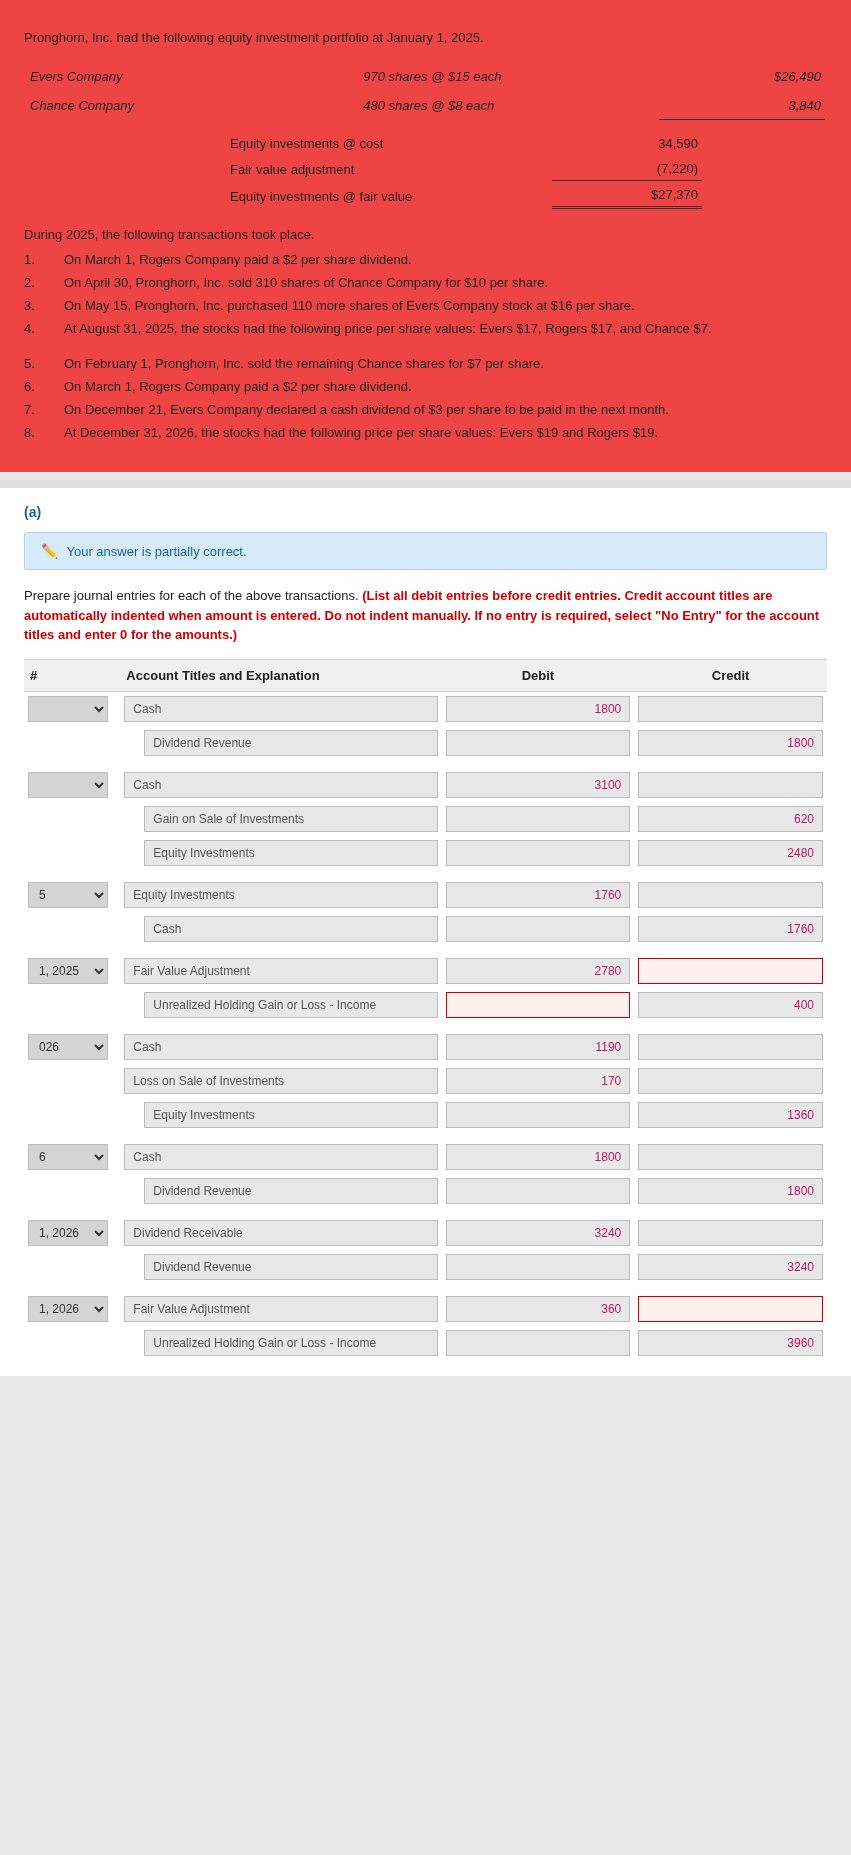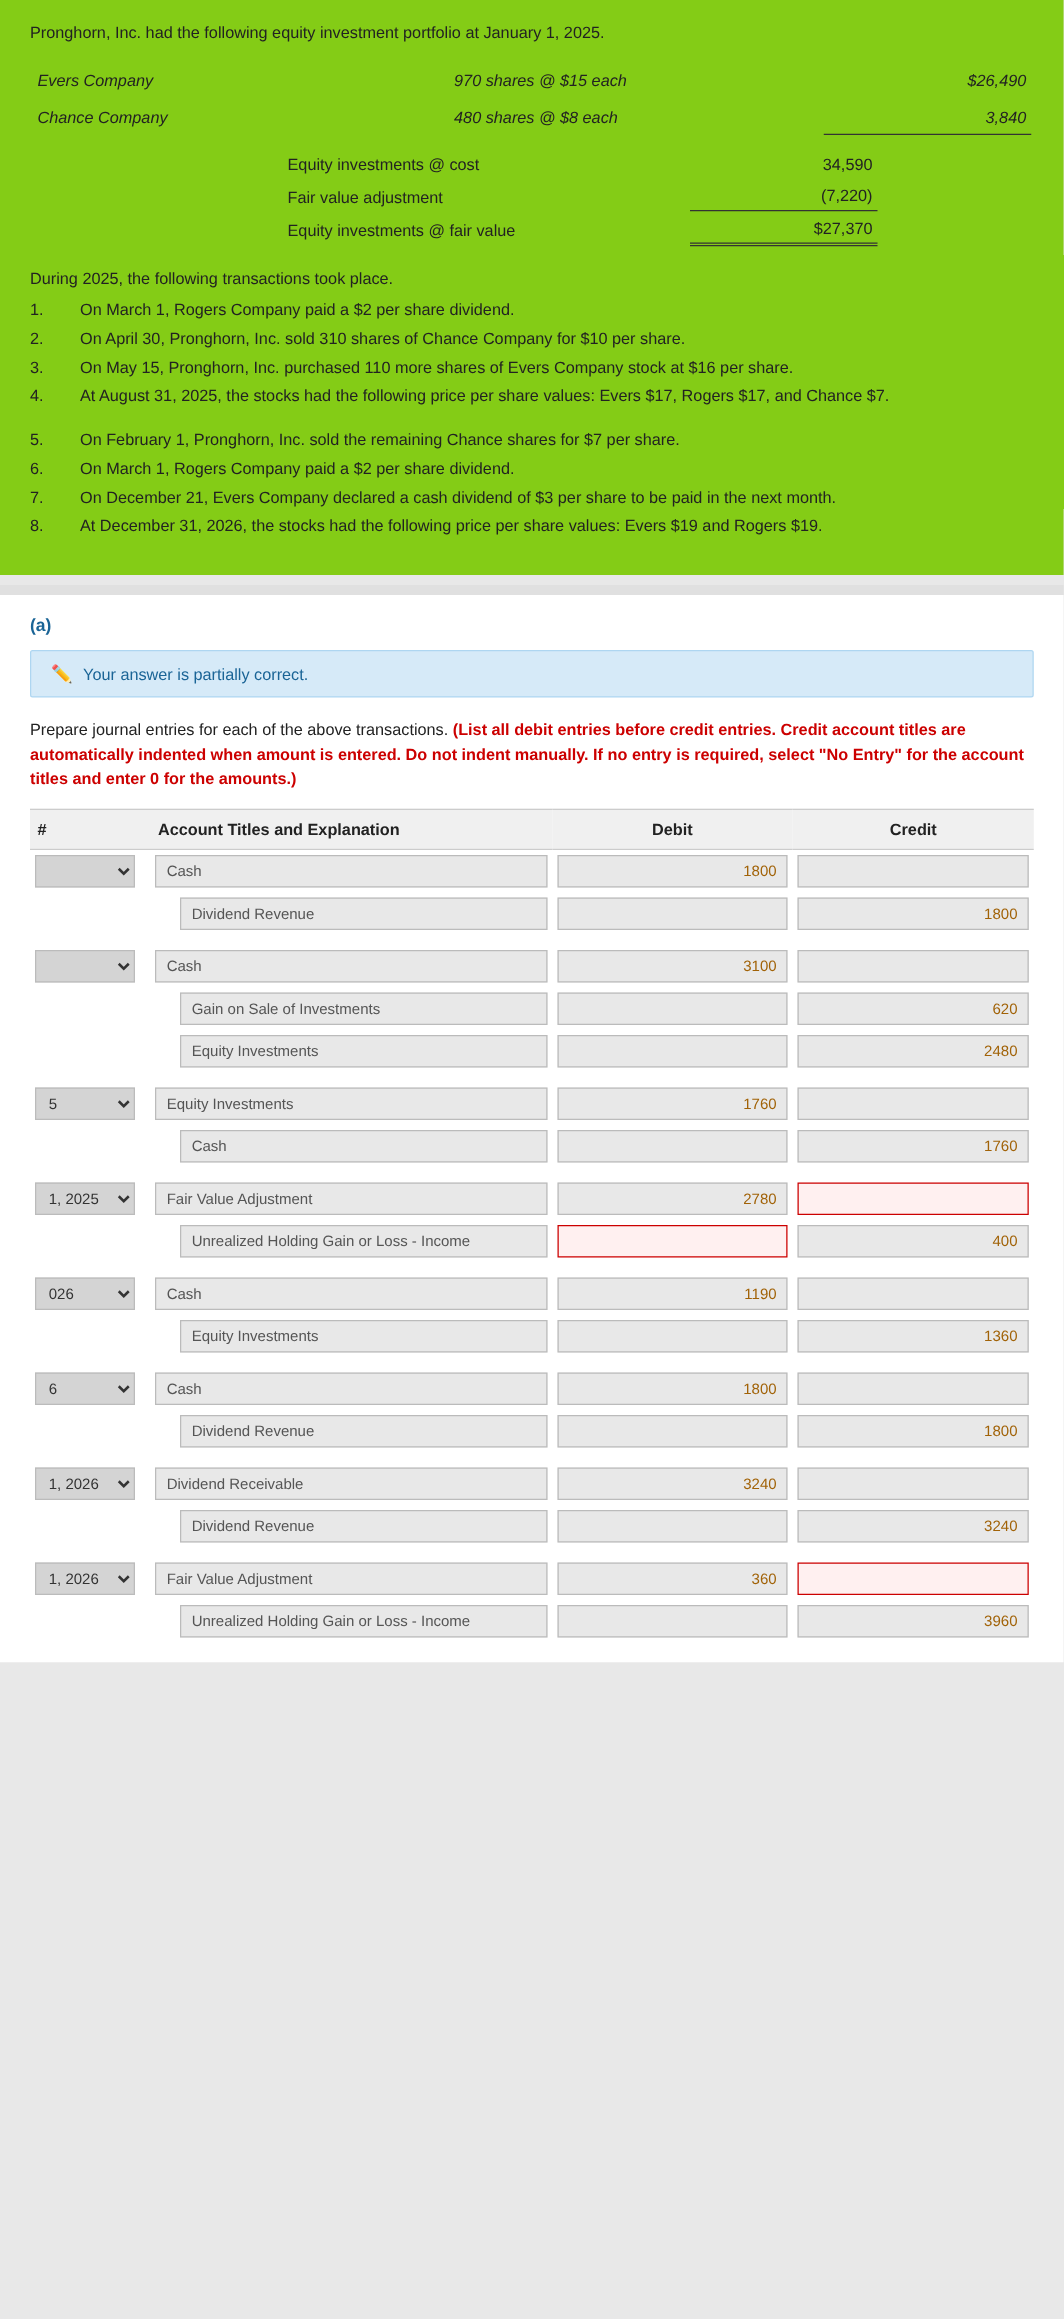--- a/index.html
+++ b/index.html
@@ -4,22 +4,22 @@
   <style>
     * { box-sizing: border-box; margin: 0; padding: 0; }
     body {
       font-family: Arial, sans-serif;
       font-size: 13px;
       background: #e8e8e8;
       width: 851px;
     }
 
     .top-section {
-      background: #84cc16;
-      padding: 18px 24px 24px 24px;
+      background: #ef4444;
+      padding: 30px 24px 24px 24px;
       margin-bottom: 8px;
     }
 
     .intro-text {
       font-size: 13px;
       margin-bottom: 16px;
       color: #222;
     }
 
     .company-table {
@@ -167,21 +167,21 @@
       color: #555;
     }
 
     .amount-input {
       background: #e8e8e8;
       border: 1px solid #bbb;
       padding: 5px 8px;
       font-size: 12px;
       width: 100%;
       text-align: right;
-      color: #a16207;
+      color: #be185d;
     }
 
     .amount-input.error-border {
       border: 1.5px solid #cc0000;
       background: #fff0f0;
     }
 
     .row-spacer {
       height: 6px;
     }
@@ -430,20 +430,32 @@
         </td>
         <td class="debit-cell">
           <input class="amount-input" type="text" value="1190" style="">
         </td>
         <td class="credit-cell">
           <input class="amount-input" type="text" value="" style="">
         </td>
       </tr>
       <tr>
         <td></td>
+        <td class="account-cell">
+          <input class="account-input" type="text" value="Loss on Sale of Investments" style="">
+        </td>
+        <td class="debit-cell">
+          <input class="amount-input" type="text" value="170" style="">
+        </td>
+        <td class="credit-cell">
+          <input class="amount-input" type="text" value="" style="">
+        </td>
+      </tr>
+      <tr>
+        <td></td>
         <td class="account-cell" style="padding-left:24px;">
           <input class="account-input" type="text" value="Equity Investments" style="">
         </td>
         <td class="debit-cell">
           <input class="amount-input" type="text" value="" style="">
         </td>
         <td class="credit-cell">
           <input class="amount-input" type="text" value="1360" style="">
         </td>
       </tr>

